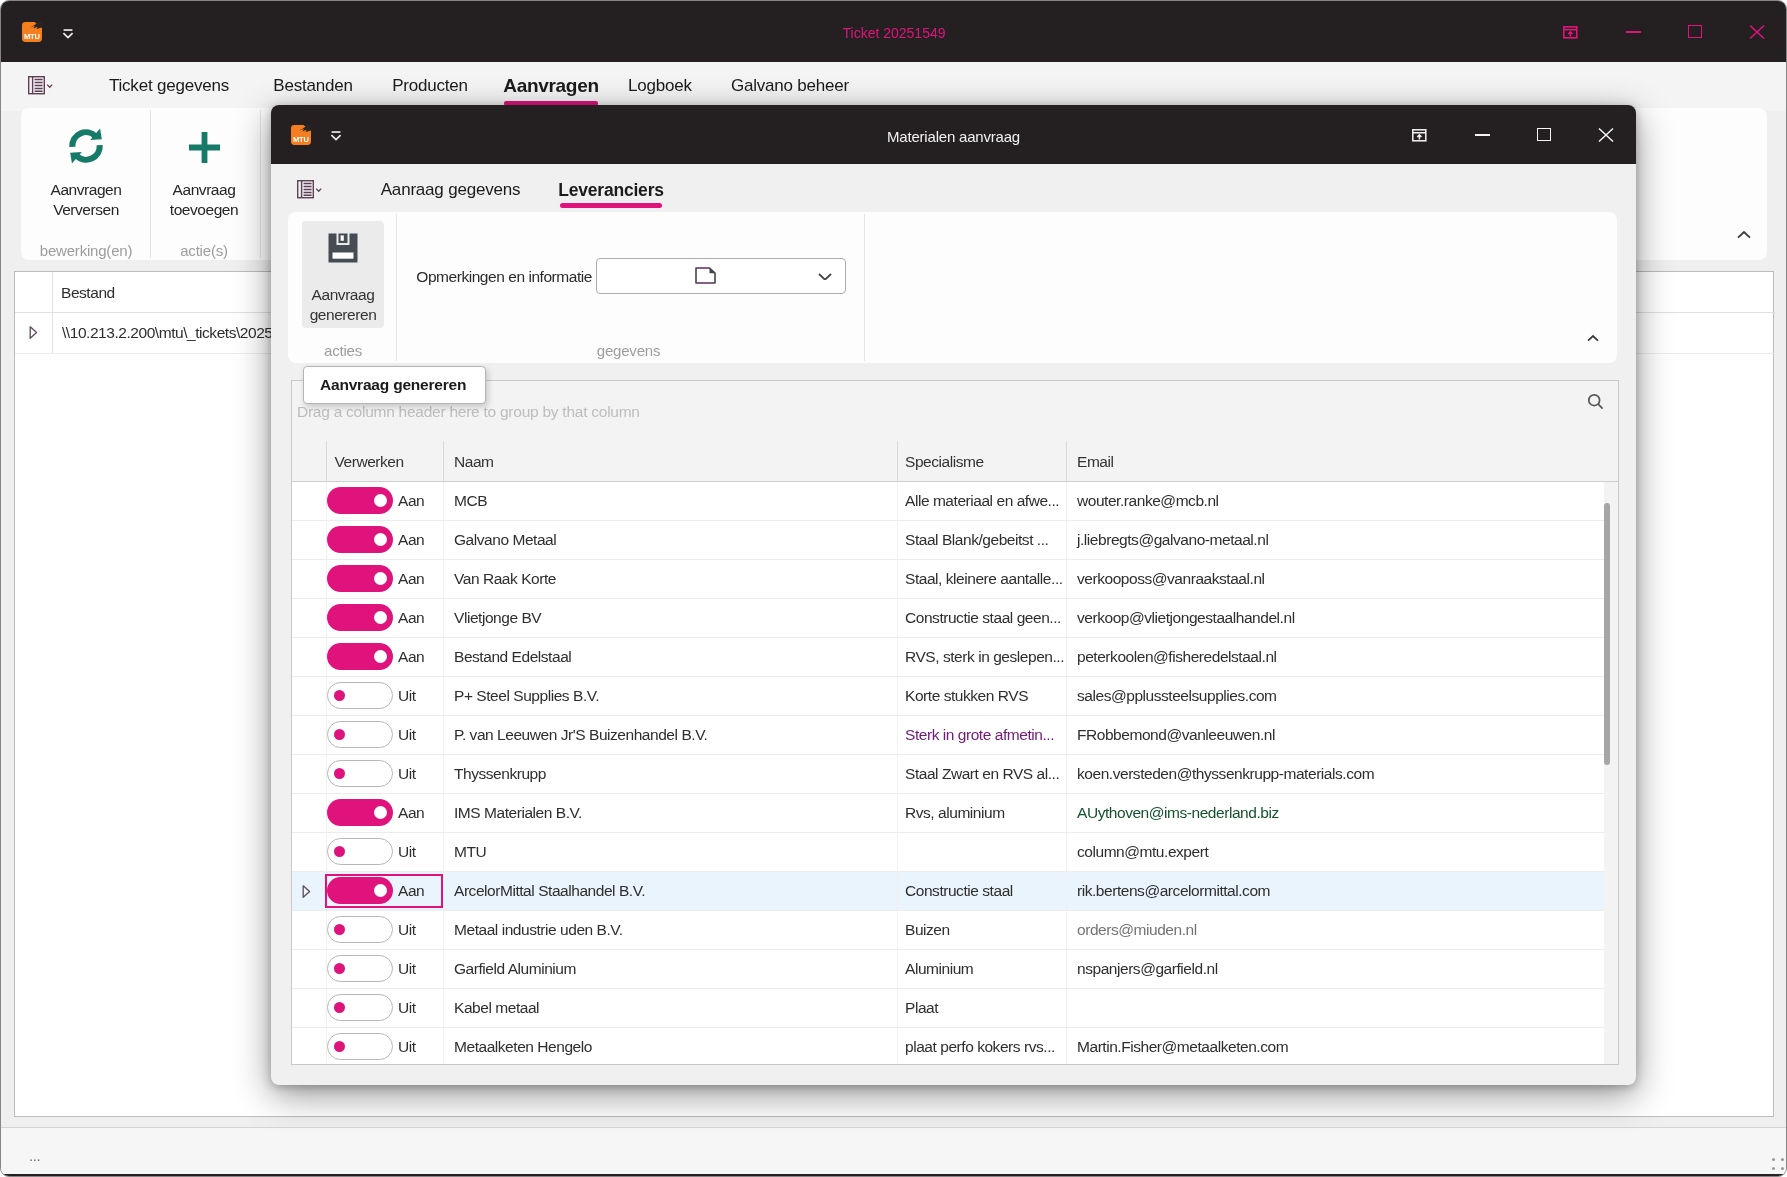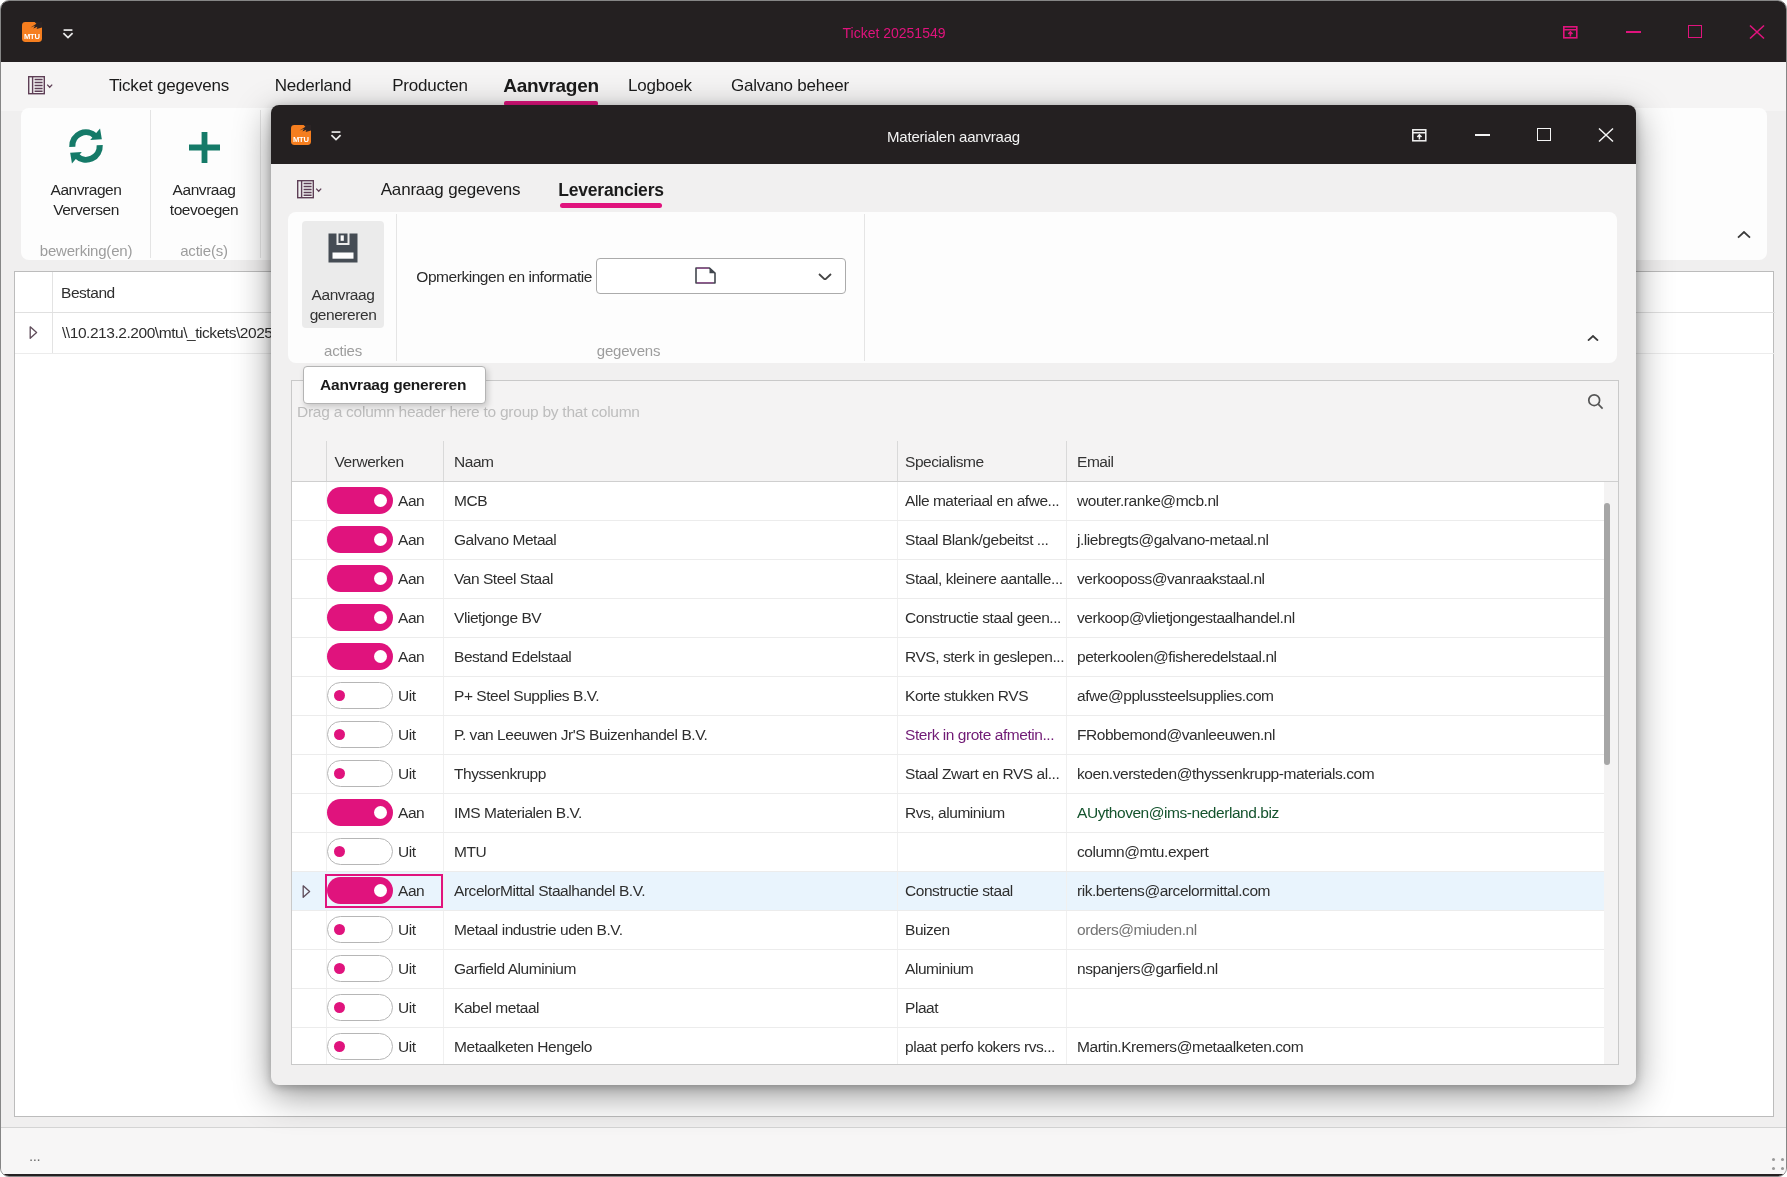--- a/index.html
+++ b/index.html
@@ -44,21 +44,21 @@
 <g stroke="#5e3f56" stroke-width="1.5">
 <line x1="6.6" y1="3.6" x2="14.6" y2="3.6"></line>
         <line x1="6.6" y1="6.6" x2="14.6" y2="6.6"></line>
 <line x1="6.6" y1="9.6" x2="14.6" y2="9.6"></line>
         <line x1="6.6" y1="12.6" x2="14.6" y2="12.6"></line>
 <line x1="6.6" y1="15.2" x2="14.6" y2="15.2"></line>
       </g>
 <path d="M19.2 8.6 L21.7 11.2 L24.2 8.6" fill="none" stroke="#5e3f56" stroke-width="1.3"></path>
 </svg>
 <div class="txt tab ctr" style="left:168px;top:75px;color:#1b1b1b">Ticket gegevens</div>
-<div class="txt tab ctr" style="left:312px;top:75px;color:#1b1b1b">Nederland</div>
+<div class="txt tab ctr" style="left:312px;top:75px;color:#1b1b1b">Bestanden</div>
 <div class="txt tab ctr" style="left:429px;top:75px;color:#1b1b1b">Producten</div>
 <div class="txt tab ctr" style="left:550px;top:74px;font-weight:bold;font-size:19px;letter-spacing:-0.3px;color:#1b1b1b">Aanvragen</div>
 <div class="txt tab ctr" style="left:659px;top:75px;color:#1b1b1b">Logboek</div>
 <div class="txt tab ctr" style="left:789px;top:75px;color:#1b1b1b">Galvano beheer</div>
 <div class="abs" style="left:503px;top:100px;width:94px;height:5px;background:#e0137d;border-radius:2px"></div>
 <div class="abs" style="left:20px;top:107px;width:1746px;height:152px;background:#fdfdfd;border-radius:8px"></div>
 <div class="abs" style="left:149px;top:109px;width:1px;height:148px;background:#e4e4e4"></div>
 <div class="abs" style="left:259px;top:109px;width:1px;height:148px;background:#e4e4e4"></div>
 <svg class="abs" style="left:66.0px;top:126.0px" width="38" height="38" viewBox="0 0 36 36">
 <path d="M5 18.8 A 13 13 0 0 1 27.2 8.8" fill="none" stroke="#157a68" stroke-width="5.8"></path>
@@ -202,21 +202,21 @@
 <div class="txt" style="left:806px;top:426.2px;color:#2e2e2e">j.liebregts@galvano-metaal.nl</div>
 <div class="abs" style="left:21px;top:455.0px;width:1311.5px;height:38.5px;background:#fff"></div>
 <div class="abs" style="left:21px;top:493.5px;width:1311.5px;height:0.8px;background:#ececec"></div>
 <div class="abs" style="left:54.5px;top:455.0px;width:1px;height:38.5px;background:#f0f0f0"></div>
 <div class="abs" style="left:172px;top:455.0px;width:1px;height:38.5px;background:#f0f0f0"></div>
 <div class="abs" style="left:626px;top:455.0px;width:1px;height:38.5px;background:#f0f0f0"></div>
 <div class="abs" style="left:795px;top:455.0px;width:1px;height:38.5px;background:#f0f0f0"></div>
 <div class="tg on" style="left:56px;top:460.7px"></div>
     <div class="knob onk" style="left:103px;top:467.7px"></div>
 <div class="txt" style="left:127px;top:465.2px;color:#2e2e2e">Aan</div>
-<div class="txt" style="left:183px;top:465.2px;color:#2e2e2e">Van Steel Staal</div>
+<div class="txt" style="left:183px;top:465.2px;color:#2e2e2e">Van Raak Korte</div>
 <div class="txt" style="left:634px;top:465.2px;color:#2e2e2e">Staal, kleinere aantalle...</div>
 <div class="txt" style="left:806px;top:465.2px;color:#2e2e2e">verkooposs@vanraakstaal.nl</div>
 <div class="abs" style="left:21px;top:494.0px;width:1311.5px;height:38.5px;background:#fff"></div>
 <div class="abs" style="left:21px;top:532.5px;width:1311.5px;height:0.8px;background:#ececec"></div>
 <div class="abs" style="left:54.5px;top:494.0px;width:1px;height:38.5px;background:#f0f0f0"></div>
 <div class="abs" style="left:172px;top:494.0px;width:1px;height:38.5px;background:#f0f0f0"></div>
 <div class="abs" style="left:626px;top:494.0px;width:1px;height:38.5px;background:#f0f0f0"></div>
 <div class="abs" style="left:795px;top:494.0px;width:1px;height:38.5px;background:#f0f0f0"></div>
 <div class="tg on" style="left:56px;top:499.70000000000005px"></div>
     <div class="knob onk" style="left:103px;top:506.70000000000005px"></div>
@@ -240,21 +240,21 @@
 <div class="abs" style="left:21px;top:610.5px;width:1311.5px;height:0.8px;background:#ececec"></div>
 <div class="abs" style="left:54.5px;top:572.0px;width:1px;height:38.5px;background:#f0f0f0"></div>
 <div class="abs" style="left:172px;top:572.0px;width:1px;height:38.5px;background:#f0f0f0"></div>
 <div class="abs" style="left:626px;top:572.0px;width:1px;height:38.5px;background:#f0f0f0"></div>
 <div class="abs" style="left:795px;top:572.0px;width:1px;height:38.5px;background:#f0f0f0"></div>
 <div class="tg off" style="left:56px;top:577.7px"></div>
     <div class="knob offk" style="left:63px;top:585.7px"></div>
 <div class="txt" style="left:127px;top:582.2px;color:#2e2e2e">Uit</div>
 <div class="txt" style="left:183px;top:582.2px;color:#2e2e2e">P+ Steel Supplies B.V.</div>
 <div class="txt" style="left:634px;top:582.2px;color:#2e2e2e">Korte stukken RVS</div>
-<div class="txt" style="left:806px;top:582.2px;color:#2e2e2e">afwe@pplussteelsupplies.com</div>
+<div class="txt" style="left:806px;top:582.2px;color:#2e2e2e">sales@pplussteelsupplies.com</div>
 <div class="abs" style="left:21px;top:611.0px;width:1311.5px;height:38.5px;background:#fff"></div>
 <div class="abs" style="left:21px;top:649.5px;width:1311.5px;height:0.8px;background:#ececec"></div>
 <div class="abs" style="left:54.5px;top:611.0px;width:1px;height:38.5px;background:#f0f0f0"></div>
 <div class="abs" style="left:172px;top:611.0px;width:1px;height:38.5px;background:#f0f0f0"></div>
 <div class="abs" style="left:626px;top:611.0px;width:1px;height:38.5px;background:#f0f0f0"></div>
 <div class="abs" style="left:795px;top:611.0px;width:1px;height:38.5px;background:#f0f0f0"></div>
 <div class="tg off" style="left:56px;top:616.7px"></div>
     <div class="knob offk" style="left:63px;top:624.7px"></div>
 <div class="txt" style="left:127px;top:621.2px;color:#2e2e2e">Uit</div>
 <div class="txt" style="left:183px;top:621.2px;color:#2e2e2e">P. van Leeuwen Jr'S Buizenhandel B.V.</div>
@@ -349,16 +349,16 @@
 <div class="abs" style="left:21px;top:923.0px;width:1311.5px;height:36px;background:#fff"></div>
 <div class="abs" style="left:54.5px;top:923.0px;width:1px;height:36px;background:#f0f0f0"></div>
 <div class="abs" style="left:172px;top:923.0px;width:1px;height:36px;background:#f0f0f0"></div>
 <div class="abs" style="left:626px;top:923.0px;width:1px;height:36px;background:#f0f0f0"></div>
 <div class="abs" style="left:795px;top:923.0px;width:1px;height:36px;background:#f0f0f0"></div>
 <div class="tg off" style="left:56px;top:928.7px"></div>
     <div class="knob offk" style="left:63px;top:936.7px"></div>
 <div class="txt" style="left:127px;top:933.2px;color:#2e2e2e">Uit</div>
 <div class="txt" style="left:183px;top:933.2px;color:#2e2e2e">Metaalketen Hengelo</div>
 <div class="txt" style="left:634px;top:933.2px;color:#2e2e2e">plaat perfo kokers rvs...</div>
-<div class="txt" style="left:806px;top:933.2px;color:#2e2e2e">Martin.Kremers@metaalketen.com</div>
+<div class="txt" style="left:806px;top:933.2px;color:#2e2e2e">Martin.Fisher@metaalketen.com</div>
 <div class="abs" style="left:1333px;top:398.5px;width:5.5px;height:262px;background:#a6a6a6;border-radius:3px"></div>
 <div class="abs" style="left:32px;top:261.0px;width:183px;height:38.5px;background:#fff;border:1px solid #b4b4b4;border-radius:4px;box-shadow:2px 3px 6px rgba(0,0,0,0.18)"></div>
 <div class="txt" style="left:49px;top:271.5px;font-size:15.5px;letter-spacing:-0.2px;font-weight:bold;color:#1a1a1a">Aanvraag genereren</div>
 </div>
 </body></html>

